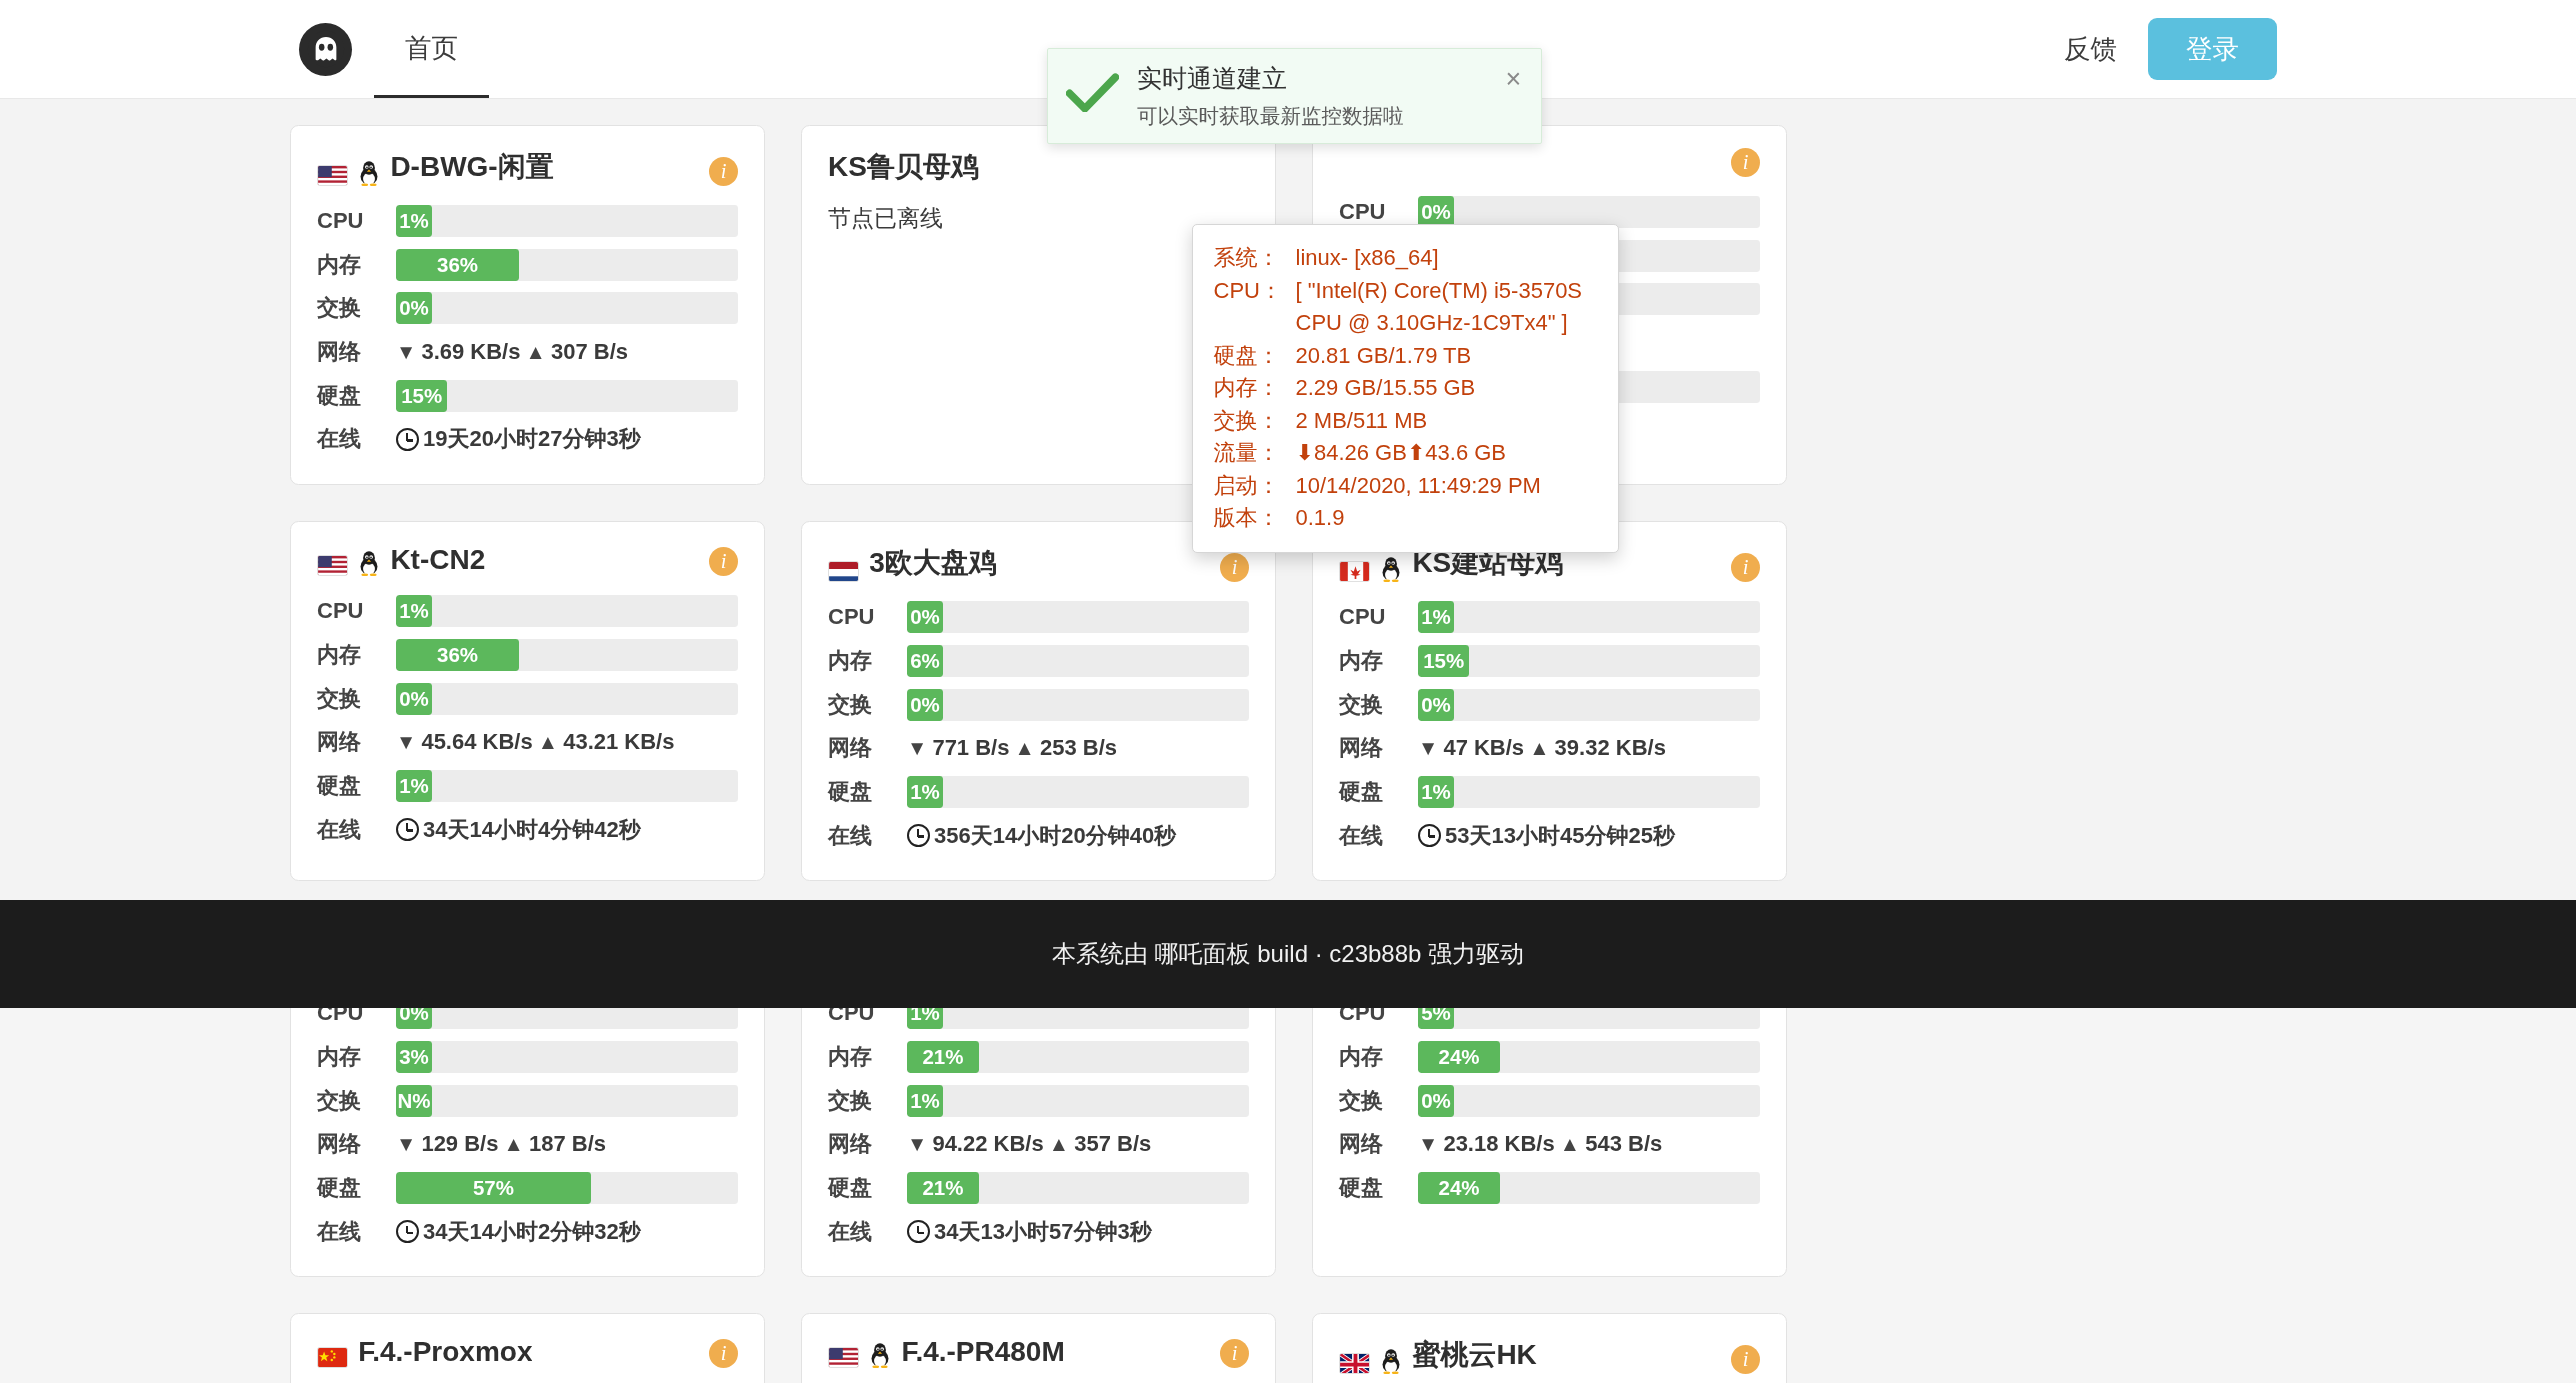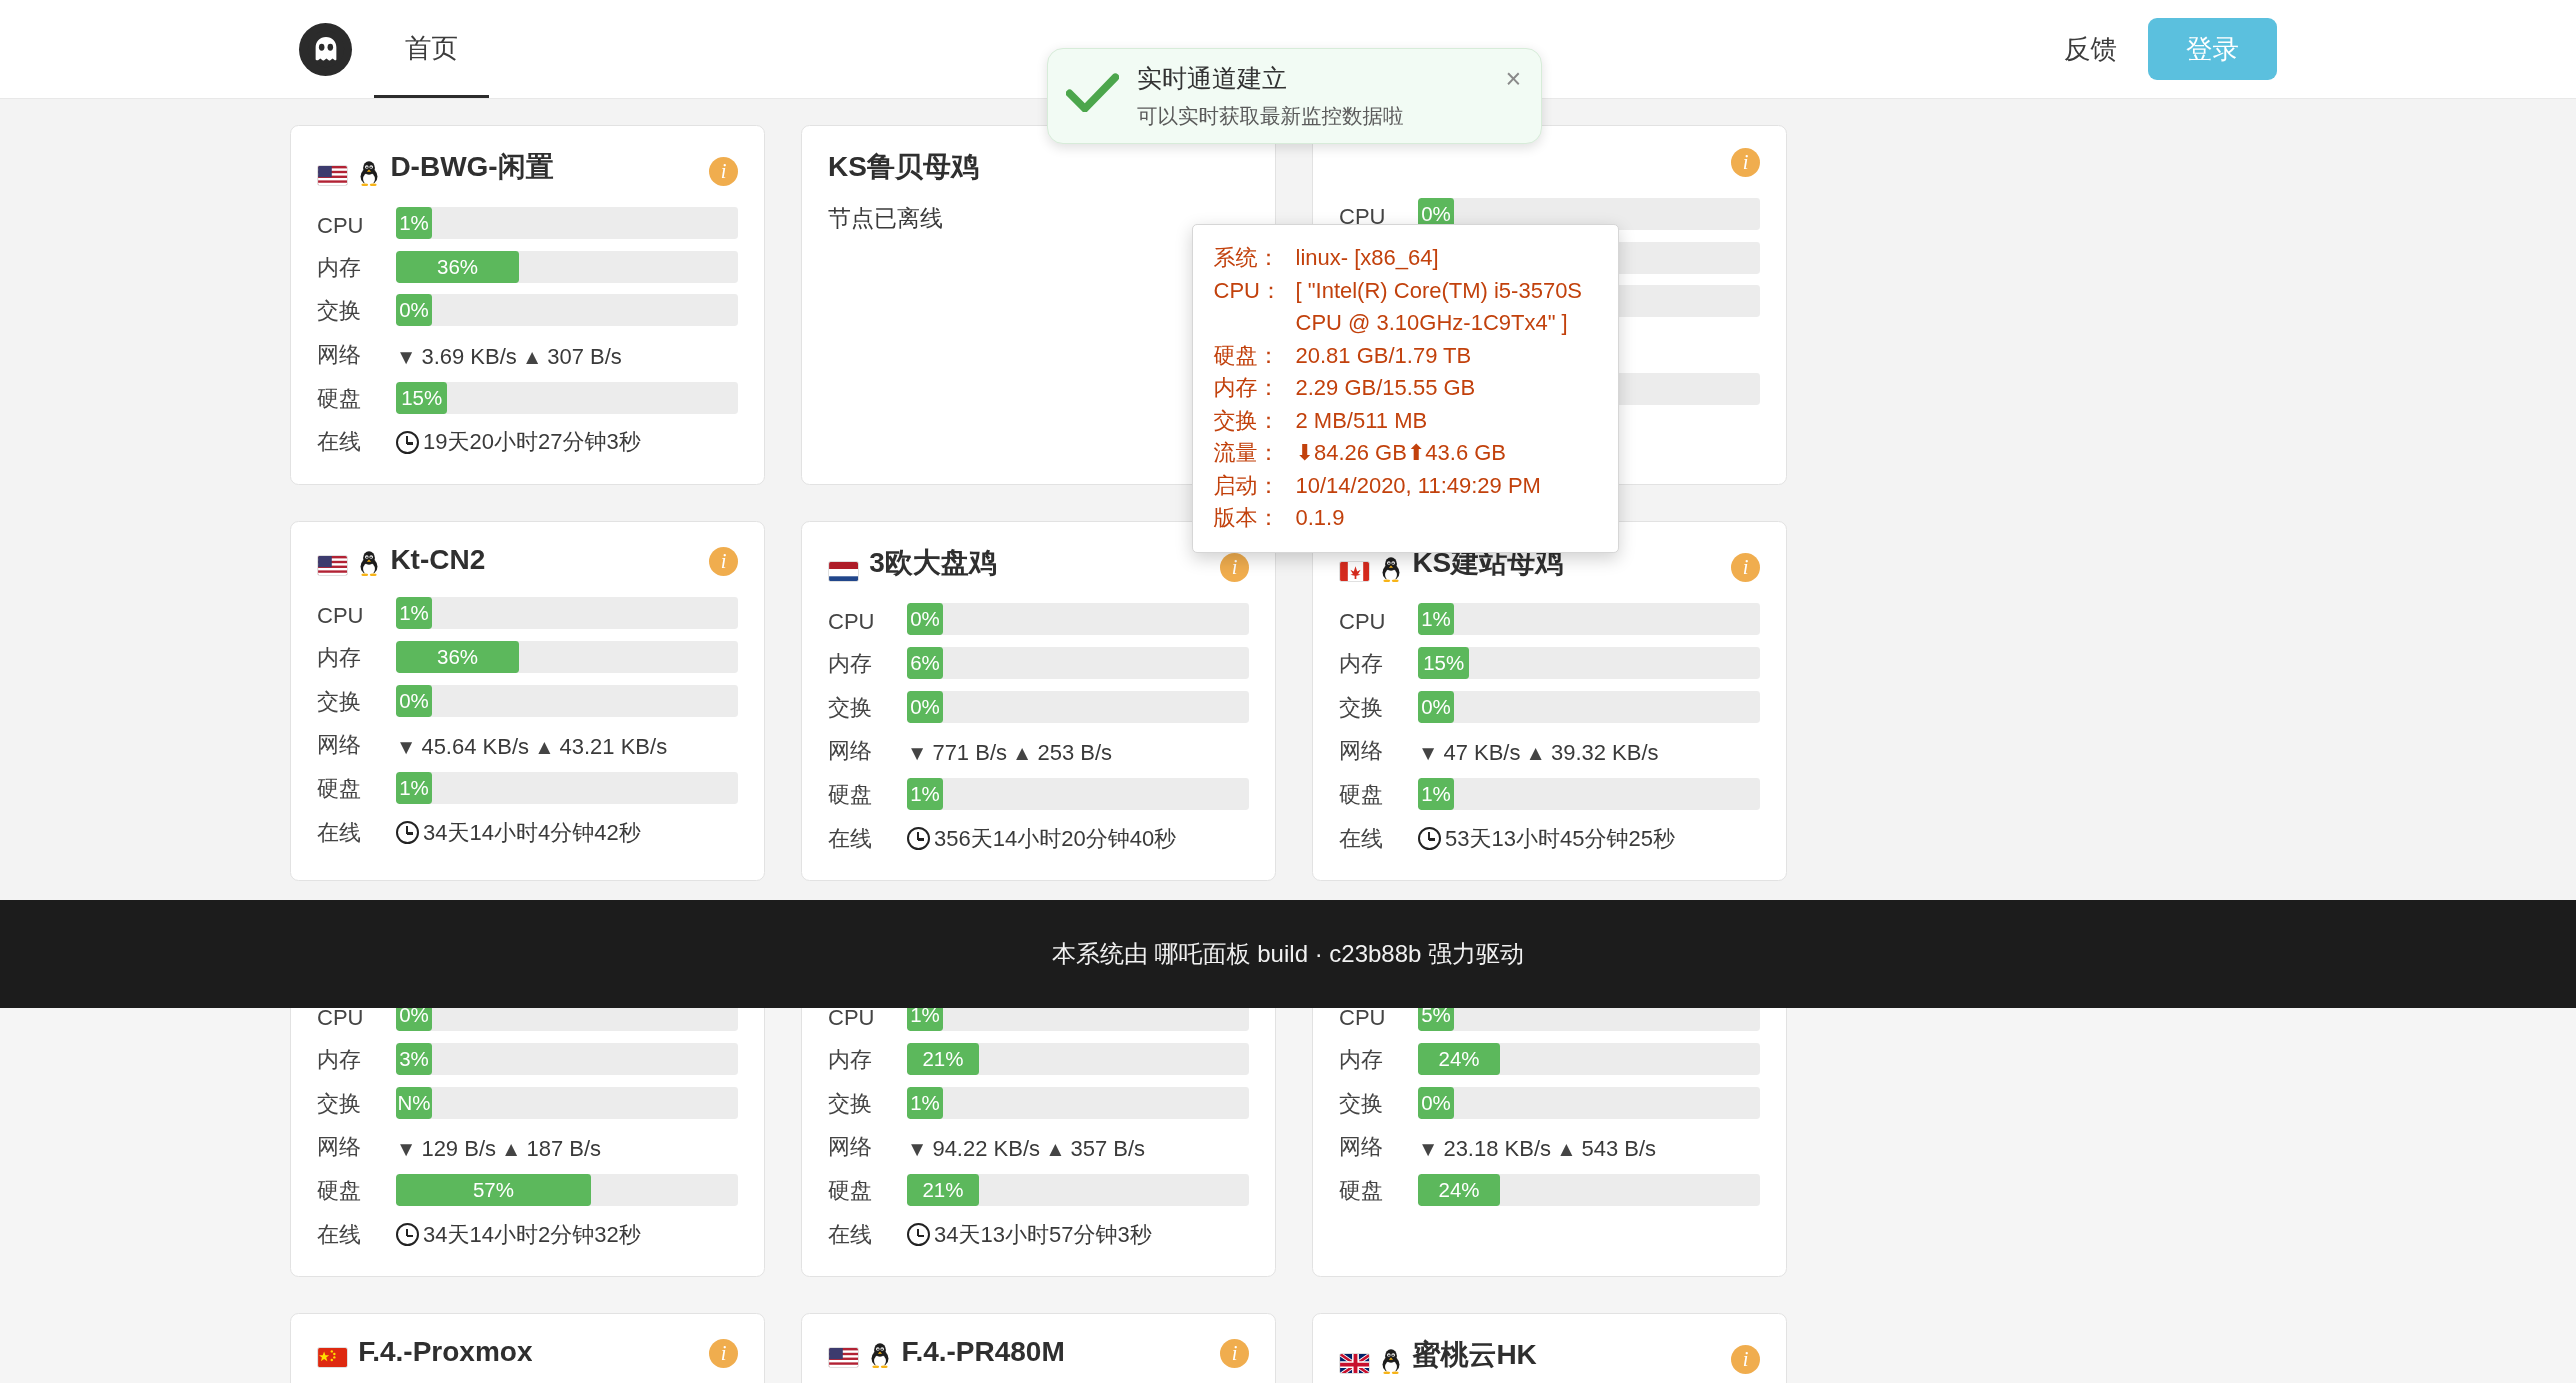--- a/index.html
+++ b/index.html
@@ -41,21 +41,21 @@
     padding: 13px 38px; border-radius: 9px; border: none;
   }
 
   
   .toast {
     position: absolute;
     left: 1047px; top: 48px;
     width: 495px; height: 96px;
     background: #f2fbf4;
     border: 0.9px solid #d7ecd9;
-    border-radius: 16px;
+    border-radius: 2px;
     box-shadow: 0 3.4px 12px rgba(0,0,0,.12);
     display: flex; align-items: center;
     z-index: 30;
     justify-content: center;
   }
   .toast-check { width: 89px; text-align: center; color: #52a550; font-size: 43px; line-height: 1; }
   .toast-body { flex: 1; }
   .toast-title { font-size: 25px; color: #333; margin-bottom: 6.8px; }
   .toast-sub { font-size: 20.5px; color: #5a5a5a; }
   .toast-close { width: 55px; text-align: center; color: #8a8a8a; font-size: 27px; align-self: flex-start; padding-top: 15.4px; }
@@ -84,21 +84,21 @@
     border: 0.9px solid rgba(0,0,0,.12);
   }
   .tux { width: 22px; height: 26px; margin-right: 10.2px; flex: none; }
   .card-title { font-size: 28px; font-weight: bold; color: #2f2f2f; white-space: nowrap; overflow: hidden; }
   .info-badge {
     margin-left: auto; width: 29px; height: 29px; border-radius: 50%;
     background: #f0ad4e; color: #fff; font-size: 20.5px; font-style: italic;
     font-family: "Liberation Serif", serif;
     display: flex; align-items: center; justify-content: center; flex: none;
   }
-  .row { display: flex; align-items: flex-end; margin-bottom: 7.7px; height: 36px; }
+  .row { display: flex; align-items: center; margin-bottom: 7.7px; height: 36px; font-weight: bold; }
   .row-label { width: 79px; font-size: 22px; color: #444; flex: none; }
   .bar-track {
     flex: 1; height: 32px; background: #ececec; border-radius: 3.4px;
     position: relative; overflow: hidden;
   }
   .bar-fill {
     height: 100%; background: #5cb85c; border-radius: 3.4px;
     display: flex; align-items: center; justify-content: center;
     color: #fff; font-size: 20.5px; min-width: 36px;
   }

